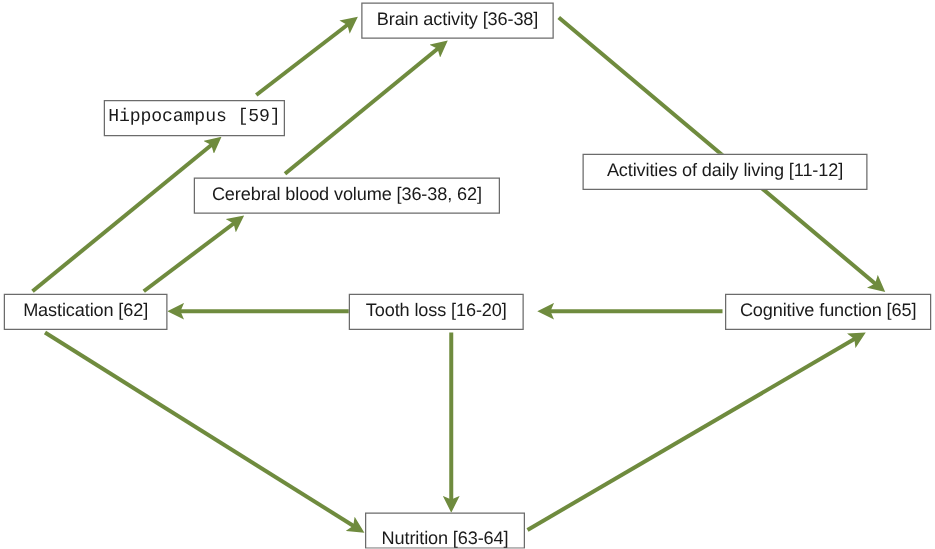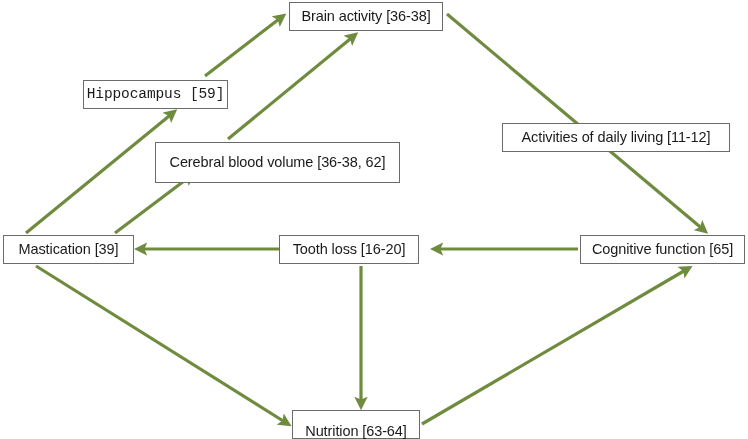--- a/index.html
+++ b/index.html
@@ -70,28 +70,28 @@
       </g>
   </svg>
 
   <div id="node-layer">
       <div class="node-box" style="left: 289px; top: 2px; width: 154px; height: 29px; border-color: rgb(107, 107, 107); background: rgb(255, 255, 255); color: rgb(26, 26, 26);">
         <span class="node-label">Brain activity [36-38]</span>
       </div>
       <div class="node-box" style="left: 83px; top: 80px; width: 145px; height: 29px; border-color: rgb(107, 107, 107); background: rgb(255, 255, 255); color: rgb(26, 26, 26); font-family: Liberation Mono, monospace;">
         <span class="node-label">Hippocampus [59]</span>
       </div>
-      <div class="node-box" style="left: 155px; top: 142px; width: 245px; height: 41px; border-color: rgb(107, 107, 107); background: rgb(255, 255, 255); color: rgb(26, 26, 26);">
+      <div class="node-box" style="left: 155px; top: 142px; width: 245px; height: 29px; border-color: rgb(107, 107, 107); background: rgb(255, 255, 255); color: rgb(26, 26, 26);">
         <span class="node-label">Cerebral blood volume [36-38, 62]</span>
       </div>
-      <div class="node-box" style="left: 466px; top: 123px; width: 228px; height: 29px; border-color: rgb(107, 107, 107); background: rgb(255, 255, 255); color: rgb(26, 26, 26); margin-left: 36px;">
+      <div class="node-box" style="left: 466px; top: 123px; width: 228px; height: 29px; border-color: rgb(107, 107, 107); background: rgb(255, 255, 255); color: rgb(26, 26, 26);">
         <span class="node-label">Activities of daily living [11-12]</span>
       </div>
       <div class="node-box" style="left: 3px; top: 235px; width: 131px; height: 29px; border-color: rgb(107, 107, 107); background: rgb(255, 255, 255); color: rgb(26, 26, 26);">
-        <span class="node-label">Mastication [39]</span>
+        <span class="node-label">Mastication [62]</span>
       </div>
       <div class="node-box" style="left: 279px; top: 235px; width: 140px; height: 29px; border-color: rgb(107, 107, 107); background: rgb(255, 255, 255); color: rgb(26, 26, 26);">
         <span class="node-label">Tooth loss [16-20]</span>
       </div>
       <div class="node-box" style="left: 580px; top: 235px; width: 165px; height: 29px; border-color: rgb(107, 107, 107); background: rgb(255, 255, 255); color: rgb(26, 26, 26);">
         <span class="node-label">Cognitive function [65]</span>
       </div>
       <div class="node-box" style="left: 292px; top: 410px; width: 128px; height: 29px; border-color: rgb(107, 107, 107); background: rgb(255, 255, 255); color: rgb(26, 26, 26); align-items: flex-end;">
         <span class="node-label">Nutrition [63-64]</span>
       </div>

